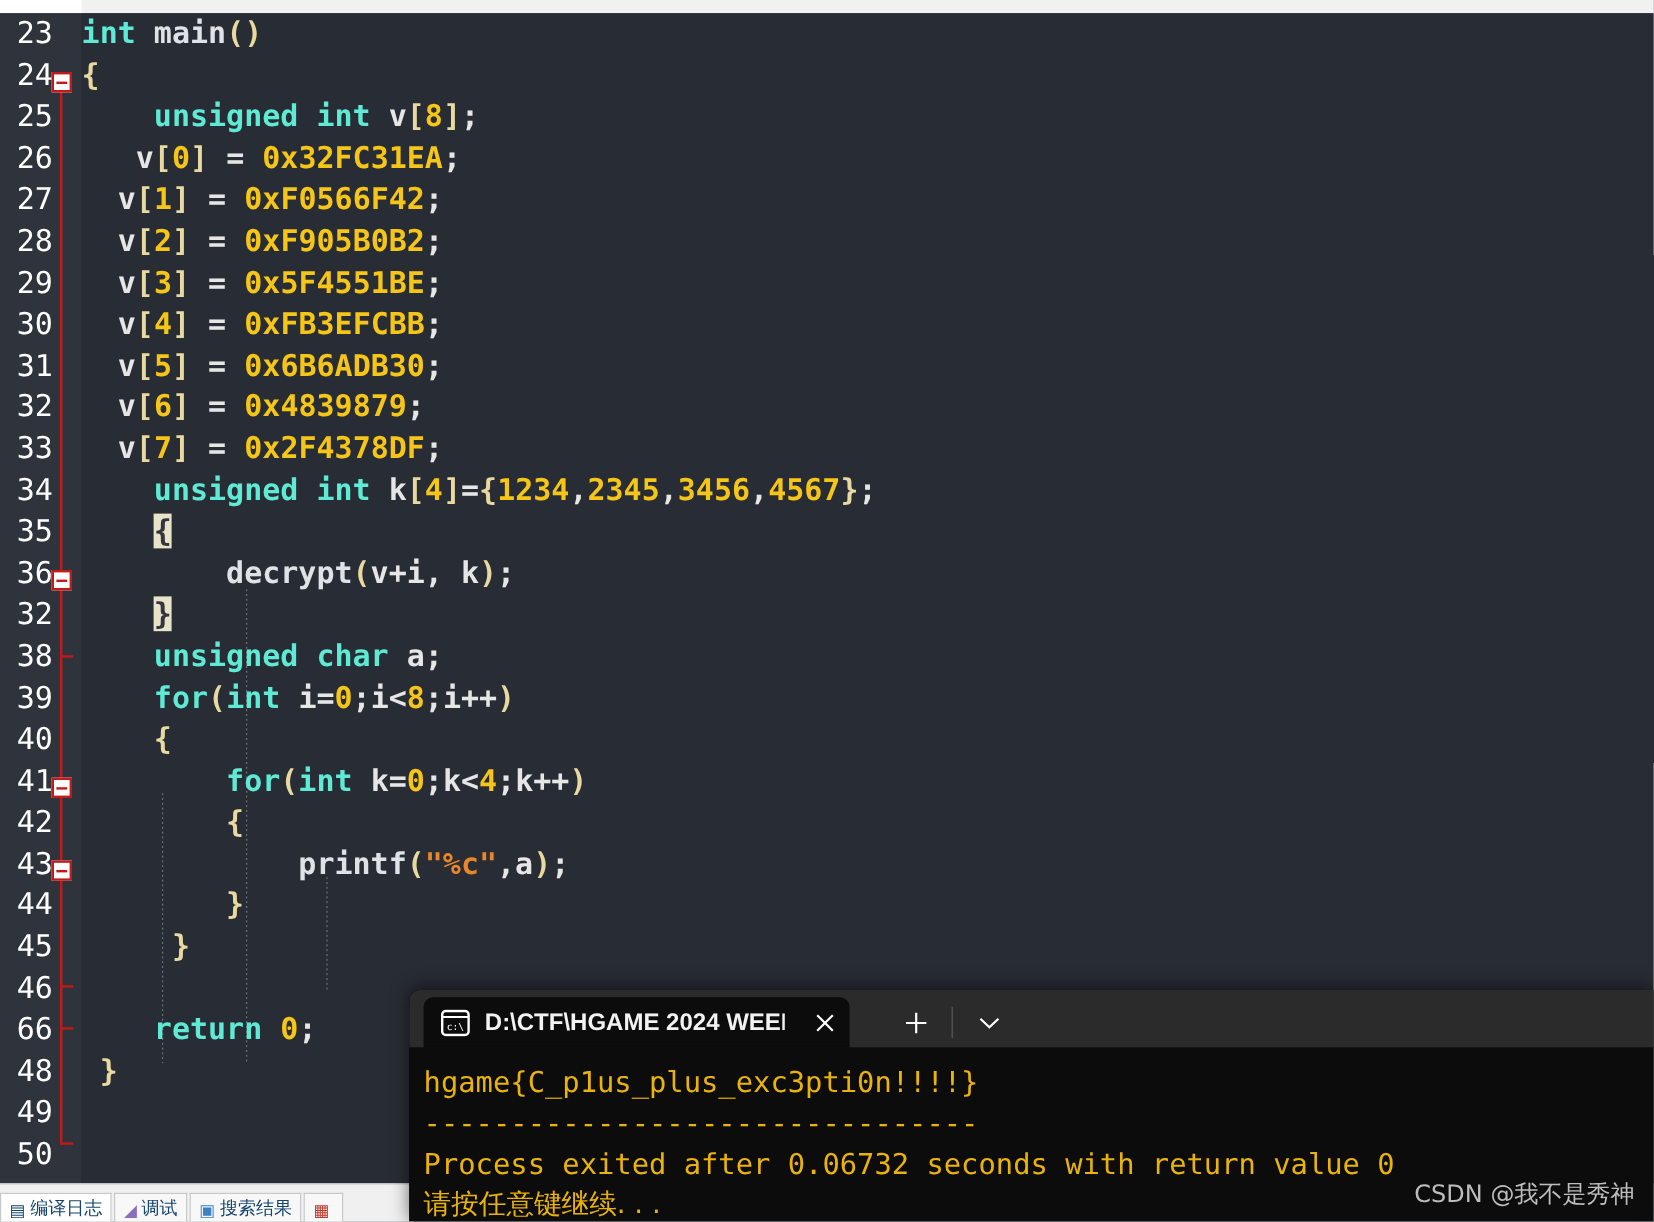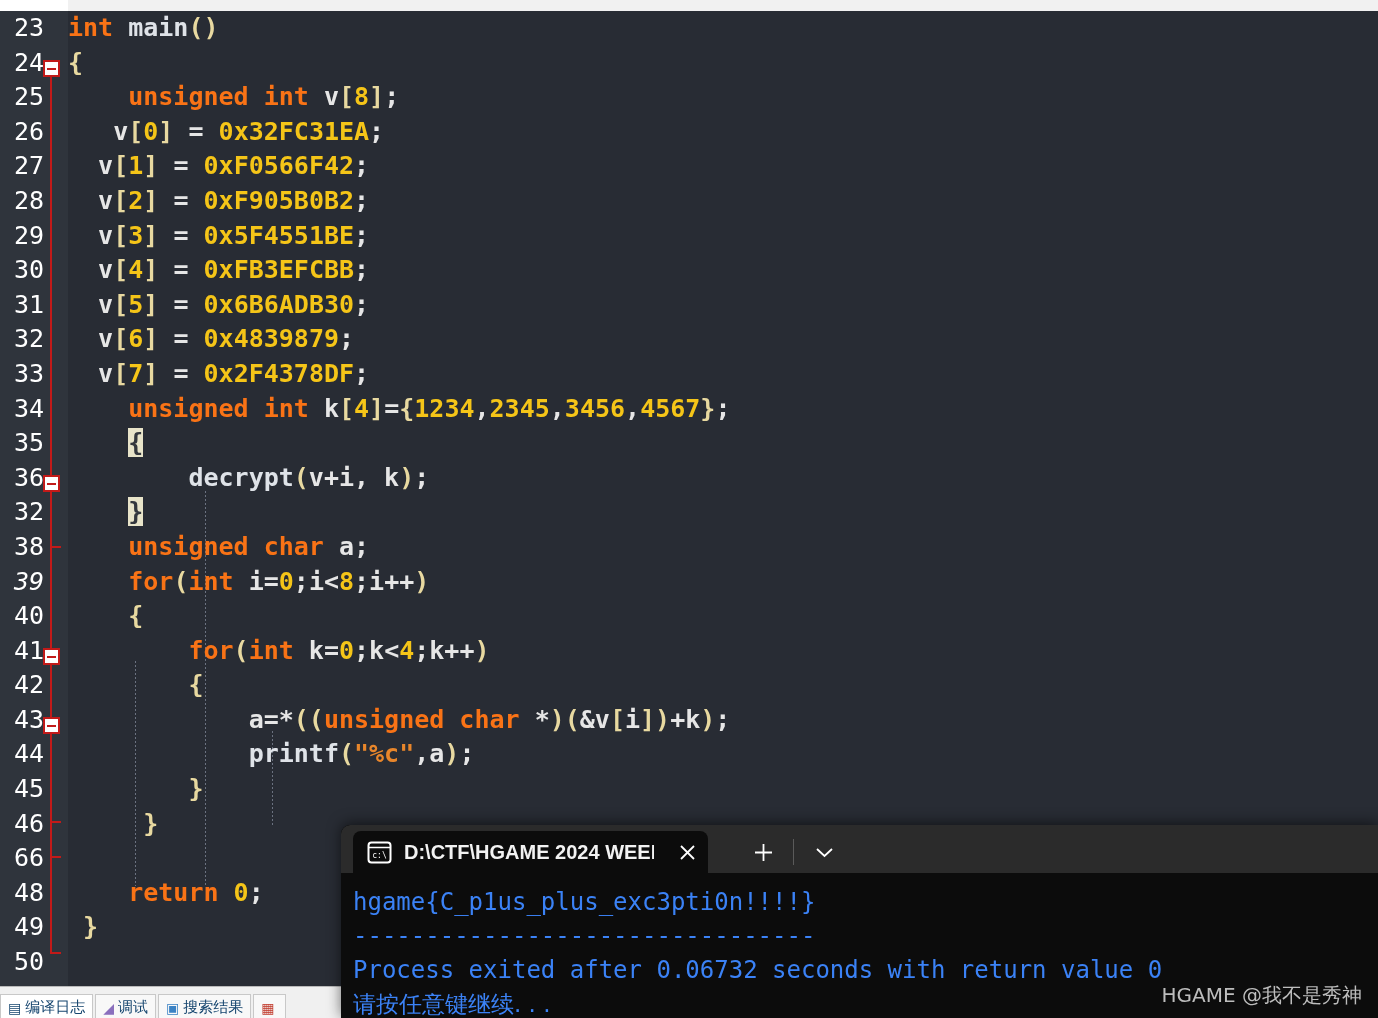--- a/index.html
+++ b/index.html
@@ -61,21 +61,21 @@
     background:#c21a19;
   }
   .foldtick{
     position:absolute;left:50px;width:11px;height:2px;background:#c21a19;
   }
   .foldend{
     position:absolute;left:50px;width:11px;height:2px;background:#c21a19;
   }
 
   
-  .kw{color:#f97316;}         
+  .kw{color:#5eead4;}         
   .num{color:#f5c518;}        
   .str{color:#e8862b;}        
   .pl{color:#e6e6e6;}         
   .fn{color:#dfe3e8;}
   .brc{color:#e8d9a0;}        
   .hl{background:#e8e4c9;color:#33373d;}  
 
   
   .guide{
     position:absolute;width:1px;
@@ -141,21 +141,21 @@
     position:absolute;left:465px;top:12px;width:36px;height:30px;
     display:flex;align-items:center;justify-content:center;color:#ffffff;
   }
   #term-body{
     position:absolute;left:0;top:48px;width:1037px;height:145px;
     background:#0c0c0c;
     padding:12px 0 0 12px;box-sizing:border-box;
   }
   #term-body .tline{
     font-family:"DejaVu Sans Mono",monospace;
-    font-size:24px;line-height:34px;color:#3b82f6;white-space:pre;
+    font-size:24px;line-height:34px;color:#eab308;white-space:pre;
   }
   #term-body .tline.cn{
     font-family:"DejaVu Sans",sans-serif;font-size:23px;
   }
 
   
   #watermark{
     position:absolute;right:16px;top:982px;
     font-family:"DejaVu Sans",sans-serif;font-size:20px;
     color:#bdbdbd;white-space:nowrap;
@@ -224,21 +224,20 @@
     <div class="line">    <span class="kw">unsigned char</span> <span class="pl">a;</span></div>
 
     <div class="line">    <span class="kw">for</span><span class="brc">(</span><span class="kw">int</span> <span class="pl">i=</span><span class="num">0</span><span class="pl">;i&lt;</span><span class="num">8</span><span class="pl">;i++</span><span class="brc">)</span></div>
 
     <div class="line">    <span class="brc">{</span></div>
 
     <div class="line">        <span class="kw">for</span><span class="brc">(</span><span class="kw">int</span> <span class="pl">k=</span><span class="num">0</span><span class="pl">;k&lt;</span><span class="num">4</span><span class="pl">;k++</span><span class="brc">)</span></div>
 
     <div class="line">        <span class="brc">{</span></div>
 
-    <div class="line">            <span class="pl">a=*</span><span class="brc">((</span><span class="kw">unsigned char</span> <span class="pl">*</span><span class="brc">)(</span><span class="pl">&amp;v</span><span class="brc">[</span><span class="pl">i</span><span class="brc">])</span><span class="pl">+k</span><span class="brc">)</span><span class="pl">;</span></div>
 
     <div class="line">            <span class="fn">printf</span><span class="brc">(</span><span class="str">"%c"</span><span class="pl">,a</span><span class="brc">)</span><span class="pl">;</span></div>
 
     <div class="line">        <span class="brc">}</span></div>
 
     <div class="line">     <span class="brc">}</span></div>
 
     <div class="line"> </div>
 
     <div class="line">    <span class="kw">return</span> <span class="num">0</span><span class="pl">;</span></div>
@@ -256,21 +255,21 @@
     <div class="line" style="height:34.6px;"><span class="ln">29</span></div>
     <div class="line" style="height:34.6px;"><span class="ln">30</span></div>
     <div class="line" style="height:34.6px;"><span class="ln">31</span></div>
     <div class="line" style="height:34.6px;"><span class="ln">32</span></div>
     <div class="line" style="height:34.6px;"><span class="ln">33</span></div>
     <div class="line" style="height:34.6px;"><span class="ln">34</span></div>
     <div class="line" style="height:34.6px;"><span class="ln">35</span></div>
     <div class="line" style="height:34.6px;"><span class="ln">36</span></div>
     <div class="line" style="height:34.6px;"><span class="ln">32</span></div>
     <div class="line" style="height:34.6px;"><span class="ln">38</span></div>
-    <div class="line" style="height:34.6px;font-style:italic;"><span class="ln">39</span></div>
+    <div class="line" style="height:34.6px;"><span class="ln">39</span></div>
     <div class="line" style="height:34.6px;"><span class="ln">40</span></div>
     <div class="line" style="height:34.6px;padding-left:48px;"><span class="ln">41</span></div>
     <div class="line" style="height:34.6px;"><span class="ln">42</span></div>
     <div class="line" style="height:34.6px;"><span class="ln">43</span></div>
     <div class="line" style="height:34.6px;"><span class="ln">44</span></div>
     <div class="line" style="height:34.6px;"><span class="ln">45</span></div>
     <div class="line" style="height:34.6px;"><span class="ln">46</span></div>
     <div class="line" style="height:34.6px;"><span class="ln">66</span></div>
     <div class="line" style="height:34.6px;"><span class="ln">48</span></div>
     <div class="line" style="height:34.6px;"><span class="ln">49</span></div>
@@ -335,13 +334,13 @@
   </div>
 
   <div id="term-body">
     <div class="tline">hgame{C_p1us_plus_exc3pti0n!!!!}</div>
     <div class="tline">--------------------------------</div>
     <div class="tline">Process exited after 0.06732 seconds with return value 0</div>
     <div class="tline cn">请按任意键继续. . .</div>
   </div>
 </div>
 
-<div id="watermark">HGAME @我不是秀神</div>
+<div id="watermark">CSDN @我不是秀神</div>
 
 </body></html>

